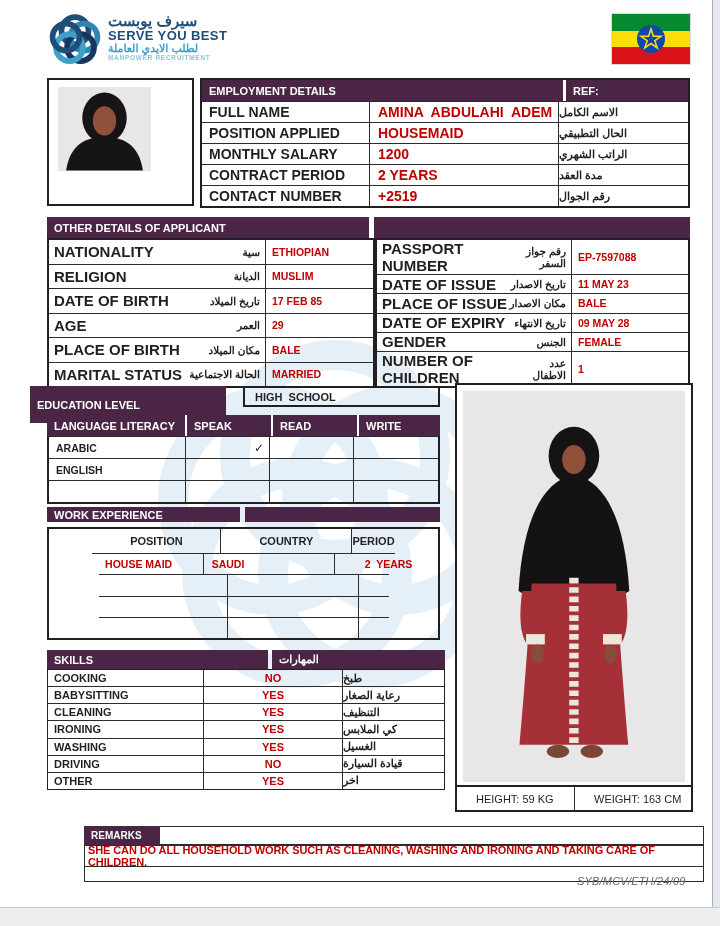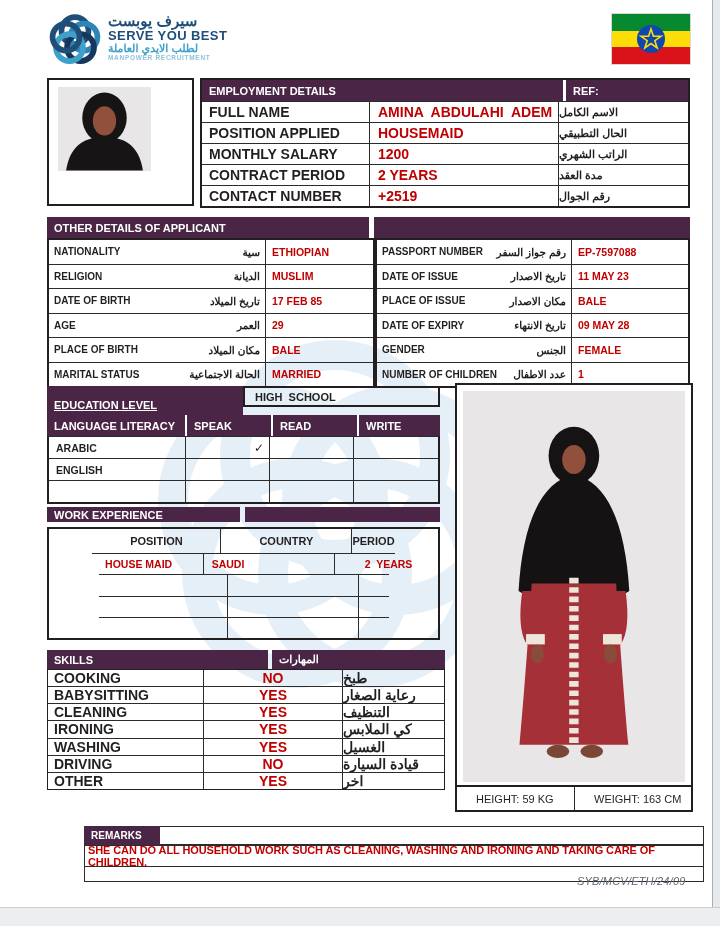--- a/index.html
+++ b/index.html
@@ -66,28 +66,28 @@
   .od-head{left:47px;top:217px;width:643px;height:21px;display:flex;}
   .od-head .seg1{width:322px;}
   .od-head .gap{width:5px;}
   .od-head .seg2{flex:1;}
   .od-table{border:2px solid var(--ink);display:flex;flex-direction:column;}
   .od-left{left:47px;top:238px;width:328px;height:150px;}
   .od-right{left:375px;top:238px;width:315px;height:150px;}
   .od-row{flex:1;display:flex;border-top:1px solid var(--line);}
   .od-row:first-child{border-top:none;}
   .od-lab{flex:1;display:flex;align-items:center;justify-content:space-between;padding:0 5px;}
-  .od-lab .en{font-size:10px;font-weight:700;text-align:center;}
+  .od-lab .en{font-size:15px;font-weight:700;}
   .od-lab .arl{font-size:10.5px;font-weight:700;}
   .od-val{display:flex;align-items:center;border-left:1px solid var(--line);color:var(--red);font-weight:700;font-size:10.5px;padding-left:6px;}
   .od-left .od-val{width:108px;}
   .od-right .od-val{width:117px;}
 
   
-  .edu-label{left:47px;top:386px;width:196px;height:37px;text-decoration:underline;}
+  .edu-label{left:30px;top:386px;width:196px;height:37px;}
   .edu-value{left:243px;top:386px;width:197px;height:21px;border:2px solid var(--ink);display:flex;align-items:center;padding-left:10px;font-size:11px;font-weight:700;background:transparent;}
 
   
   .lang{left:47px;top:415px;width:393px;}
   .lang-head{display:flex;height:21px;background:#fff;}
   .lang-head .h1{width:138px;}
   .lang-head .h2,.lang-head .h3{width:84px;}
   .lang-head .h4{flex:1;}
   .lang-head .g{width:2px;background:#fff;}
   .lang-body{border:2px solid var(--ink);border-top:1px solid var(--line);display:flex;flex-direction:column;height:68px;}
@@ -118,21 +118,21 @@
   .work-row .c3{padding-left:30px;}
 
   
   .skills-head{left:47px;top:650px;width:398px;height:19px;display:flex;}
   .skills-head .seg1{width:221px;}
   .skills-head .gap{width:4px;}
   .skills-head .seg2{flex:1;justify-content:flex-end;font-size:11px;}
   .skills{left:47px;top:669px;width:398px;height:121px;border:1.5px solid var(--ink);display:flex;flex-direction:column;}
   .sk-row{flex:1;display:flex;border-top:1px solid var(--line);}
   .sk-row:first-child{border-top:none;}
-  .sk-row .c{display:flex;align-items:center;font-size:14px;font-weight:700;}
+  .sk-row .c{display:flex;align-items:center;font-size:11px;font-weight:700;}
   .sk-row .n{width:155px;padding-left:6px;}
   .sk-row .v{width:140px;justify-content:center;color:var(--red);border-left:1px solid var(--line);border-right:1px solid var(--line);}
   .sk-row .a{flex:1;justify-content:flex-end;padding-right:6px;}
 
   
   .body-panel{left:455px;top:383px;width:238px;height:429px;border:2px solid var(--ink);background:#fff;}
   .body-photo{position:absolute;left:6px;top:6px;right:6px;bottom:28px;background:#E9E6E7;display:flex;align-items:flex-end;justify-content:center;overflow:hidden;}
   .body-photo svg{height:96%;}
   .hw-row{position:absolute;left:0;right:0;bottom:0;height:25px;border-top:2px solid var(--ink);display:flex;background:#fff;}
   .hw-row .c{display:flex;align-items:center;font-size:11px;font-weight:400;padding-left:19px;}

